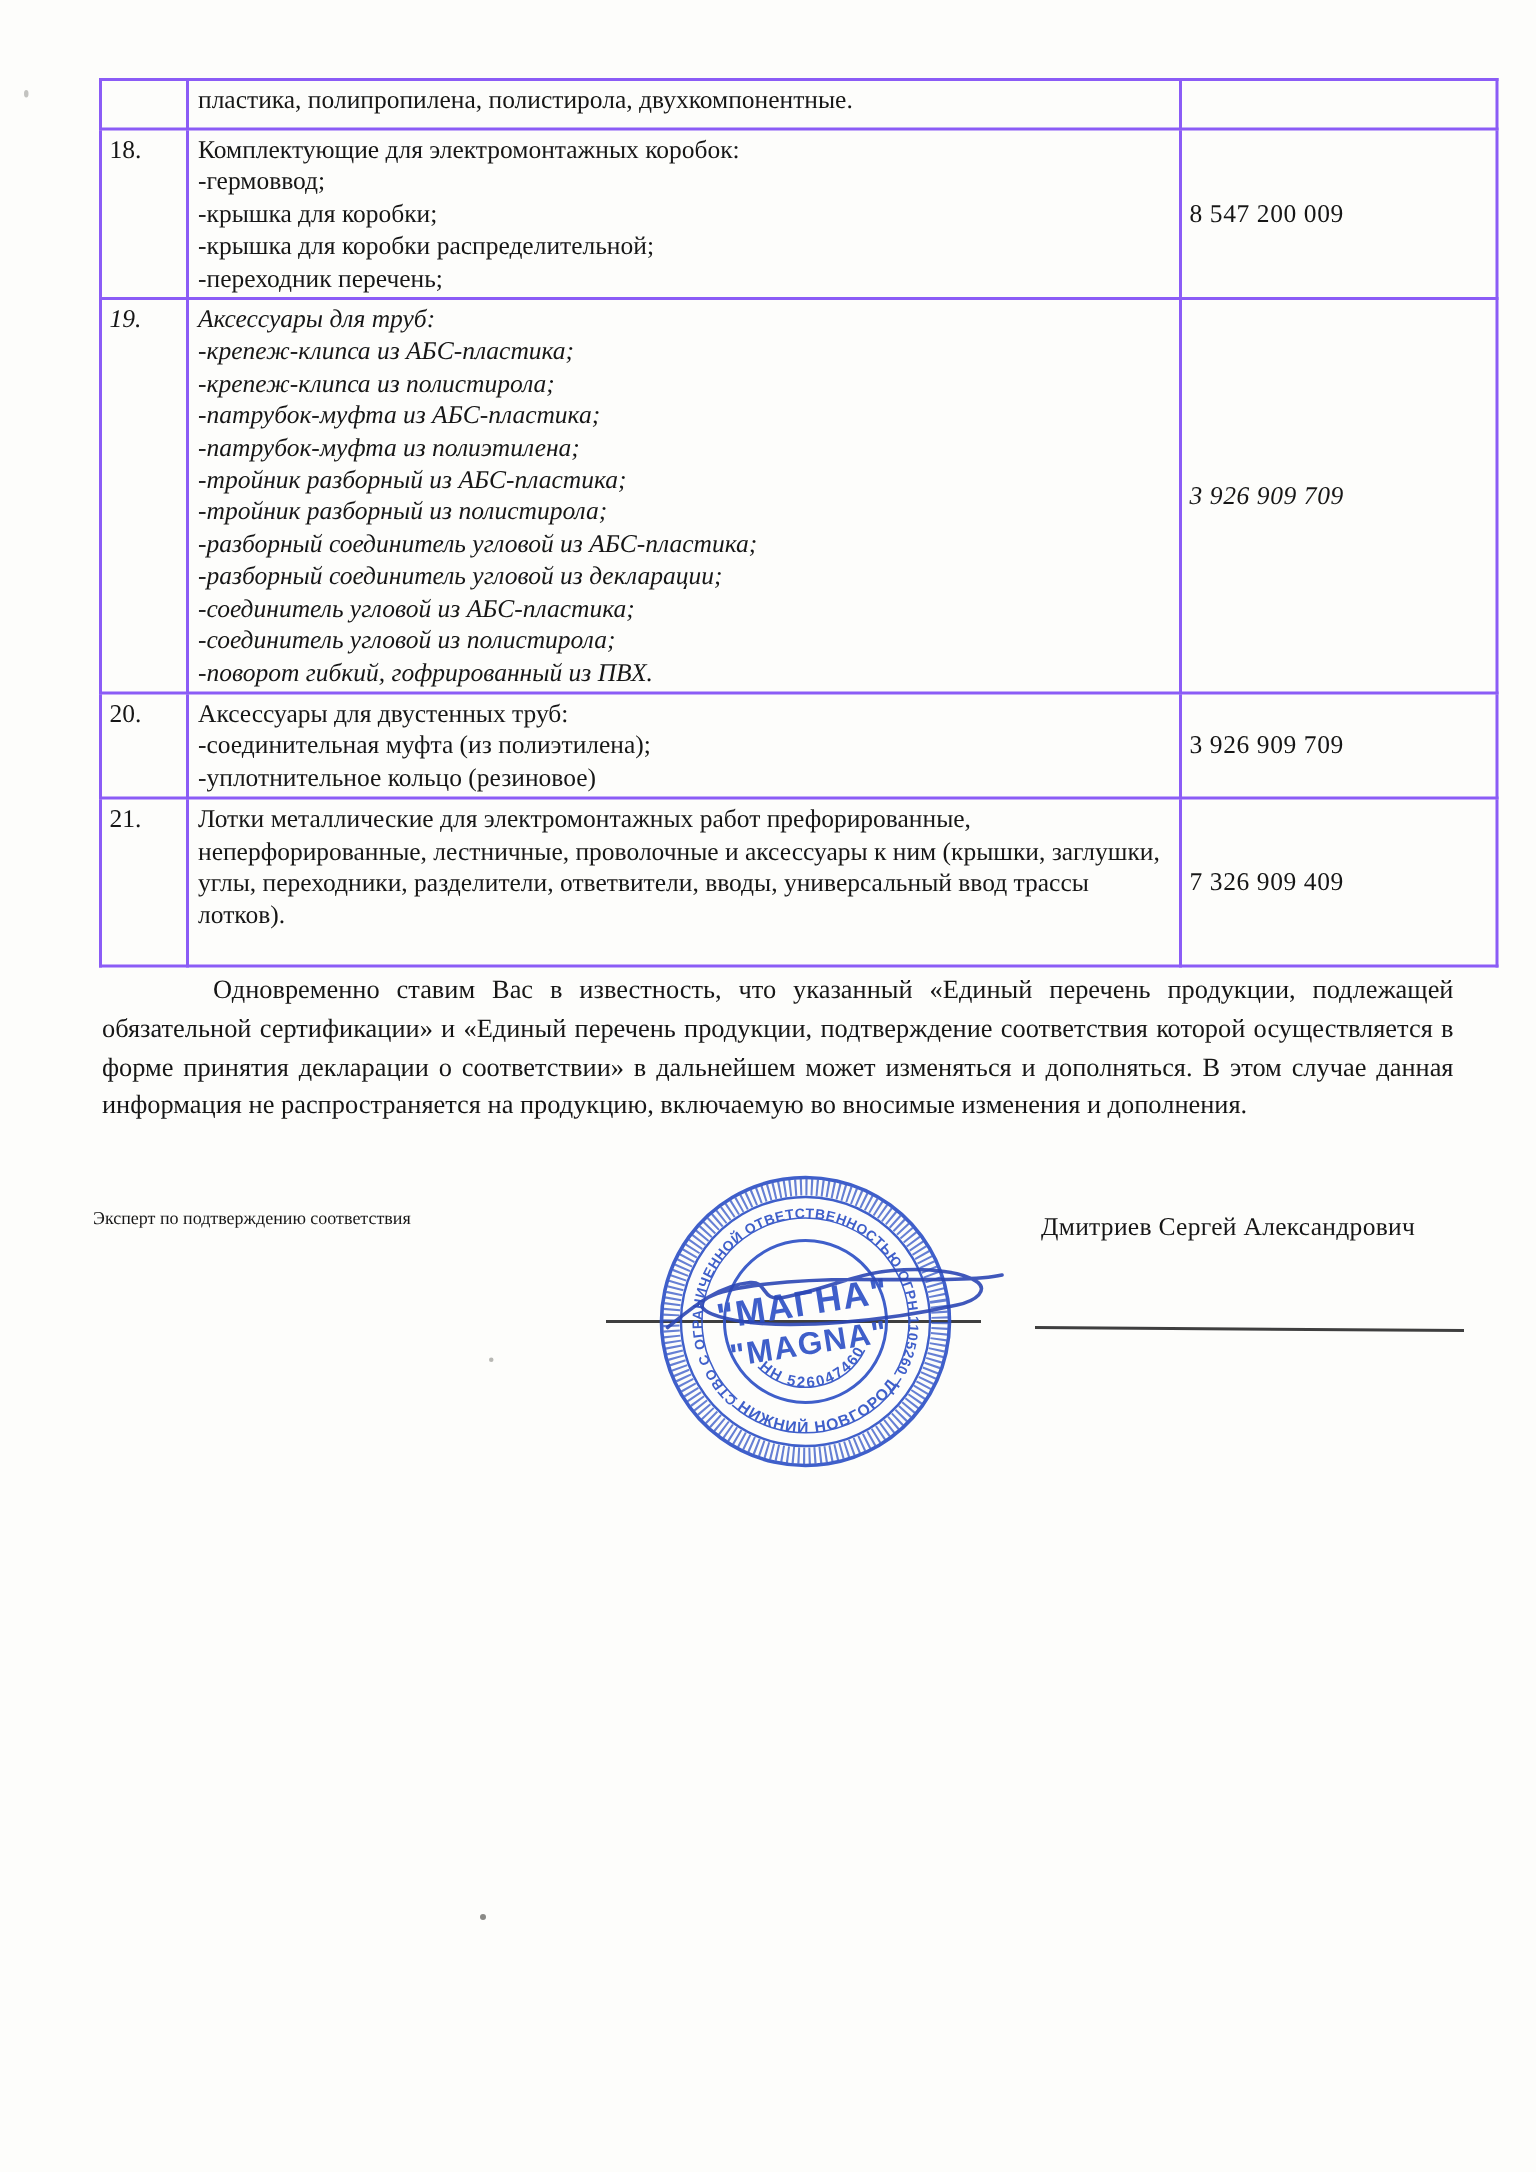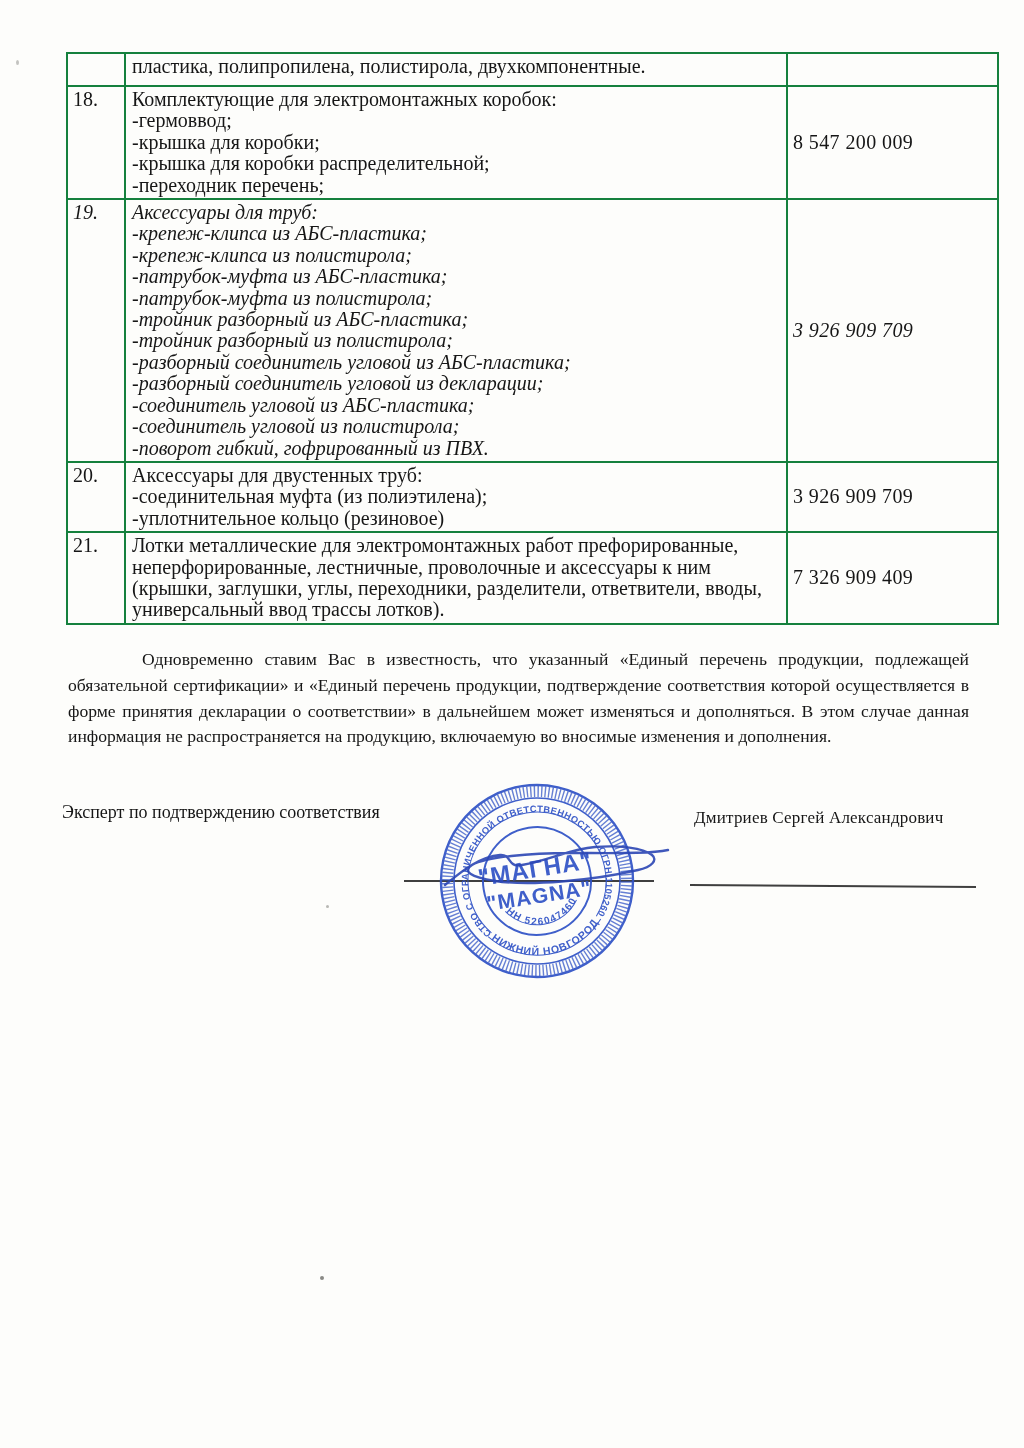--- a/index.html
+++ b/index.html
@@ -8,41 +8,41 @@
     background:#fdfdfb;
     font-family:"Liberation Serif","DejaVu Serif",serif;
     color:#161616;
   }
   
   .doc-table{
     position:absolute;left:66px;top:52px;width:897px;
     border-collapse:collapse;table-layout:fixed;
   }
   .doc-table td{
-    border:2px solid #15803d;
-    font-size:20px;line-height:21.4px;
+    border:2px solid #8b5cf6;
+    font-size:17px;line-height:21.4px;
     vertical-align:top;
     padding:2px 4px 2px 5px;
   }
   .c-num{width:47px;}
   .c-desc{width:650px;padding-left:6px !important;}
   .c-code{
     width:200px;text-align:left;vertical-align:middle !important;
     font-size:17.5px;letter-spacing:.4px;margin-top:18px;
   }
   
   .notice{
     position:absolute;left:68px;top:647px;width:901px;
     font-size:17.6px;line-height:25.8px;
     text-align:justify;text-indent:74px;
   }
   
   .expert{
     position:absolute;left:62px;top:798px;
-    font-size:18px;line-height:28px;
+    font-size:12px;line-height:28px;
   }
   .sig-name{
     position:absolute;left:694px;top:808px;
     font-size:17px;letter-spacing:.2px;
   }
   .rule{position:absolute;height:2px;background:#3f3f3f;}
   .rule-stamp{left:404px;top:880px;width:250px;}
   .rule-name{left:690px;top:885px;width:286px;transform:rotate(.4deg);}
   
   .stamp{
@@ -94,41 +94,41 @@
         </td>
         <td class="c-code">8 547 200 009</td>
       </tr>
       <tr style="height: 257px; font-style: italic;">
         <td class="c-num">19.</td>
         <td class="c-desc">
           <div>Аксессуары для труб:</div>
           <div>-крепеж-клипса из АБС-пластика;</div>
           <div>-крепеж-клипса из полистирола;</div>
           <div>-патрубок-муфта из АБС-пластика;</div>
-          <div>-патрубок-муфта из полистирола;</div>
+          <div>-патрубок-муфта из полиэтилена;</div>
           <div>-тройник разборный из АБС-пластика;</div>
           <div>-тройник разборный из полистирола;</div>
           <div>-разборный соединитель угловой из АБС-пластика;</div>
           <div>-разборный соединитель угловой из декларации;</div>
           <div>-соединитель угловой из АБС-пластика;</div>
           <div>-соединитель угловой из полистирола;</div>
           <div>-поворот гибкий, гофрированный из ПВХ.</div>
         </td>
         <td class="c-code">3 926 909 709</td>
       </tr>
       <tr style="height: 67px;">
         <td class="c-num">20.</td>
         <td class="c-desc">
           <div>Аксессуары для двустенных труб:</div>
           <div>-соединительная муфта (из полиэтилена);</div>
           <div>-уплотнительное кольцо (резиновое)</div>
         </td>
         <td class="c-code">3 926 909 709</td>
       </tr>
-      <tr style="height: 92px;">
+      <tr style="height: 112px;">
         <td class="c-num">21.</td>
         <td class="c-desc">
           <div>Лотки металлические для электромонтажных работ префорированные, неперфорированные, лестничные, проволочные и аксессуары к ним (крышки, заглушки, углы, переходники, разделители, ответвители, вводы, универсальный ввод трассы лотков).</div>
         </td>
         <td class="c-code">7 326 909 409</td>
       </tr>
     </tbody>
 </table>
 
 <div class="notice">Одновременно ставим Вас в известность, что указанный «Единый перечень продукции, подлежащей обязательной сертификации» и «Единый перечень продукции, подтверждение соответствия которой осуществляется в форме принятия декларации о соответствии» в дальнейшем может изменяться и дополняться. В этом случае данная информация не распространяется на продукцию, включаемую во вносимые изменения и дополнения.</div>

